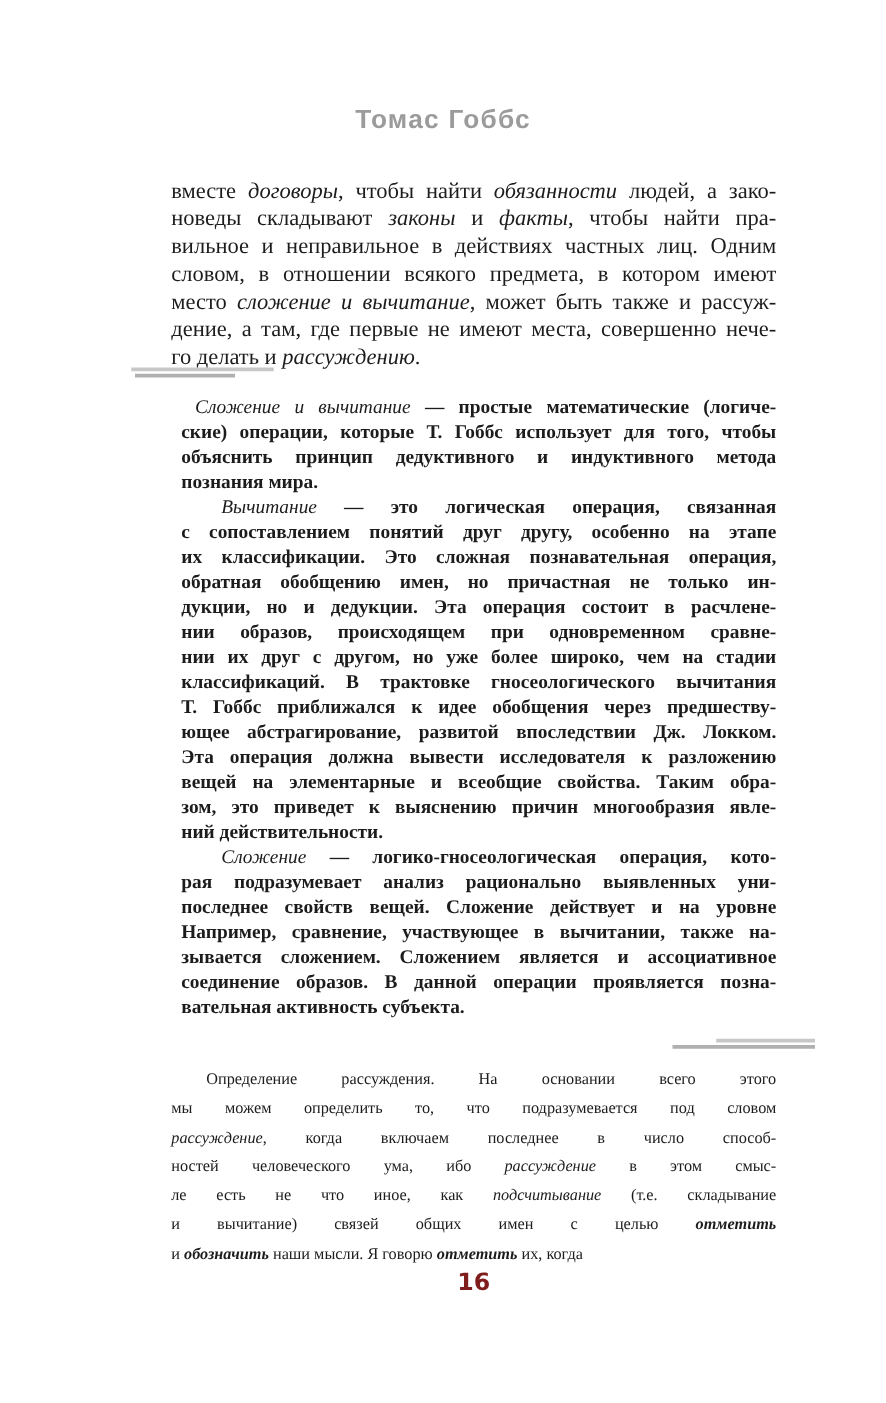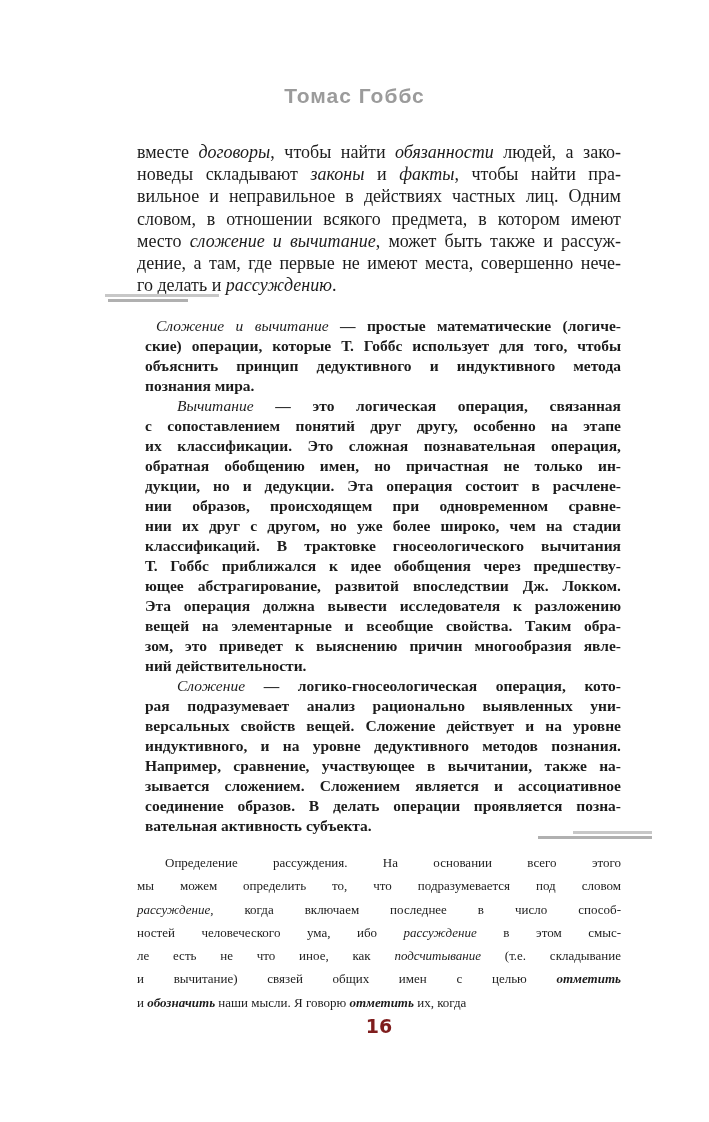--- a/index.html
+++ b/index.html
@@ -113,25 +113,24 @@
       <div class="line"><span>нии их друг с другом, но уже более широко, чем на стадии</span></div>
       <div class="line"><span>классификаций. В трактовке гносеологического вычитания</span></div>
       <div class="line"><span>Т. Гоббс приближался к идее обобщения через предшеству-</span></div>
       <div class="line"><span>ющее абстрагирование, развитой впоследствии Дж. Локком.</span></div>
       <div class="line"><span>Эта операция должна вывести исследователя к разложению</span></div>
       <div class="line"><span>вещей на элементарные и всеобщие свойства. Таким обра-</span></div>
       <div class="line"><span>зом, это приведет к выяснению причин многообразия явле-</span></div>
       <div class="line last"><span>ний действительности.</span></div>
       <div class="line" style="padding-left: 32px; font-family: Liberation Serif, serif;"><span class="ni">Сложение</span><span> — логико-гносеологическая операция, кото-</span></div>
       <div class="line"><span>рая подразумевает анализ рационально выявленных уни-</span></div>
-      <div class="line"><span>версальных свойств вещей. Сложение действует и на уровне</span></div>
-      <div class="line"><span>индуктивного, и на уровне дедуктивного методов познания.</span></div>
+      <div class="line"><span>последнее свойств вещей. Сложение действует и на уровне</span></div>
       <div class="line"><span>Например, сравнение, участвующее в вычитании, также на-</span></div>
       <div class="line"><span>зывается сложением. Сложением является и ассоциативное</span></div>
-      <div class="line"><span>соединение образов. В делать операции проявляется позна-</span></div>
+      <div class="line"><span>соединение образов. В данной операции проявляется позна-</span></div>
       <div class="line last"><span>вательная активность субъекта.</span></div>
     </div>
 
   <div class="divider d2a" style="background-color: rgb(199, 199, 199);"></div>
   <div class="divider d2b" style="background-color: rgb(176, 176, 176);"></div>
 
   <div class="p2 textcol">
       <div class="line" style="padding-left: 28px;"><span>Определение рассуждения. На основании всего этого</span></div>
       <div class="line"><span>мы можем определить то, что подразумевается под словом</span></div>
       <div class="line"><span class="i">рассуждение</span><span>, когда включаем последнее в число способ-</span></div>

